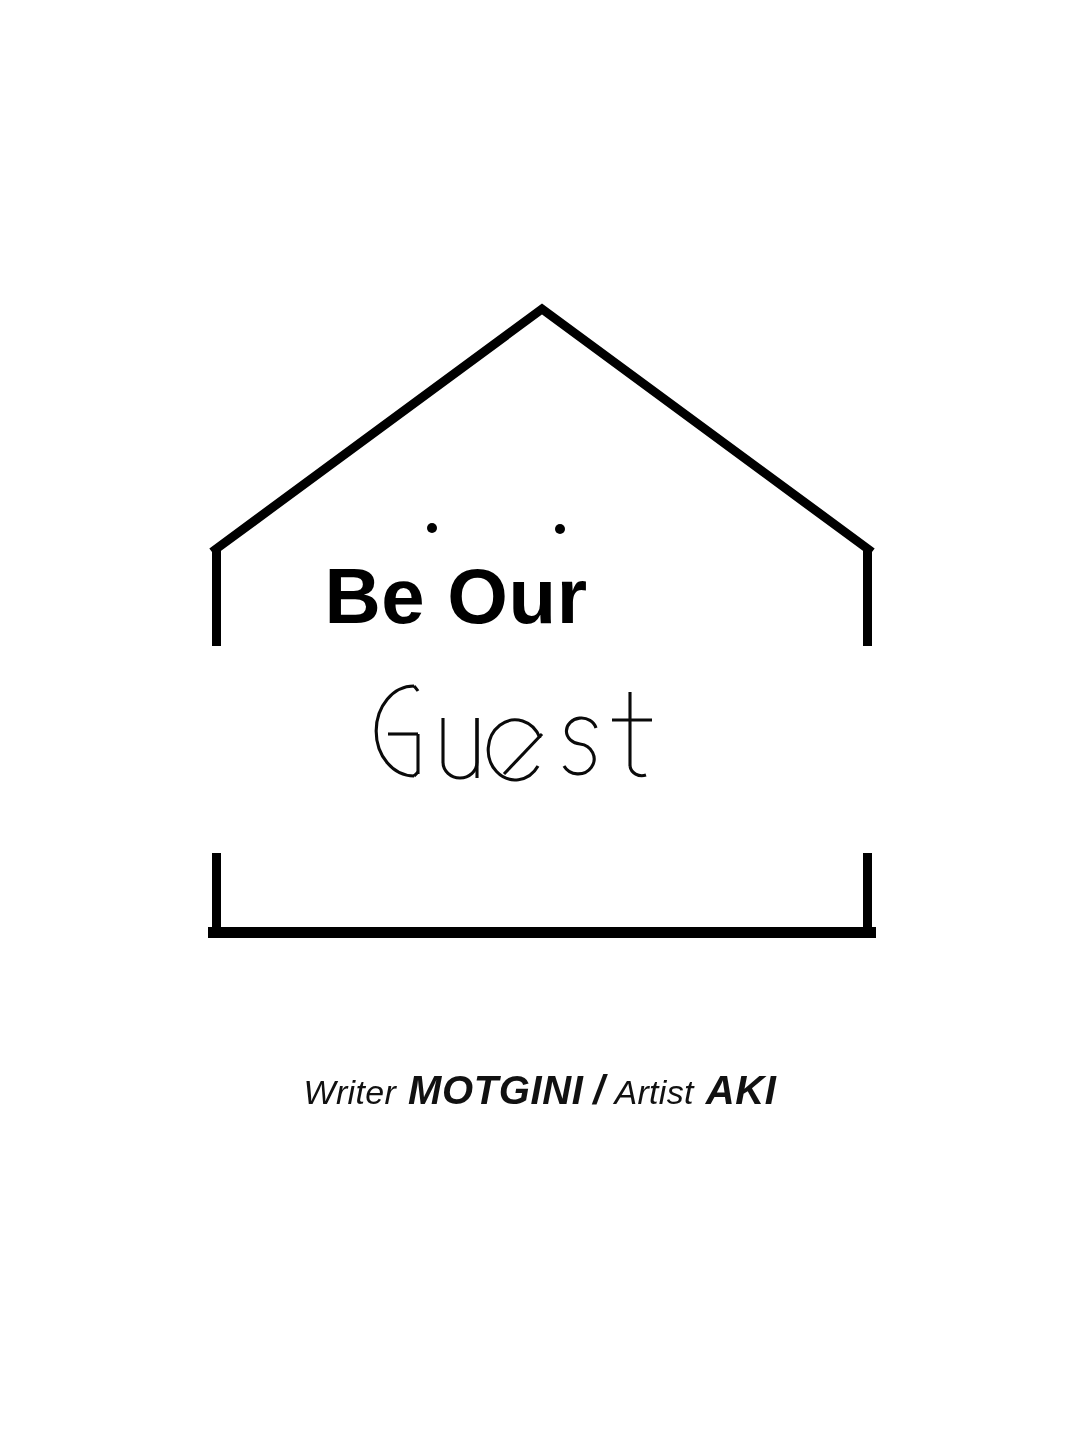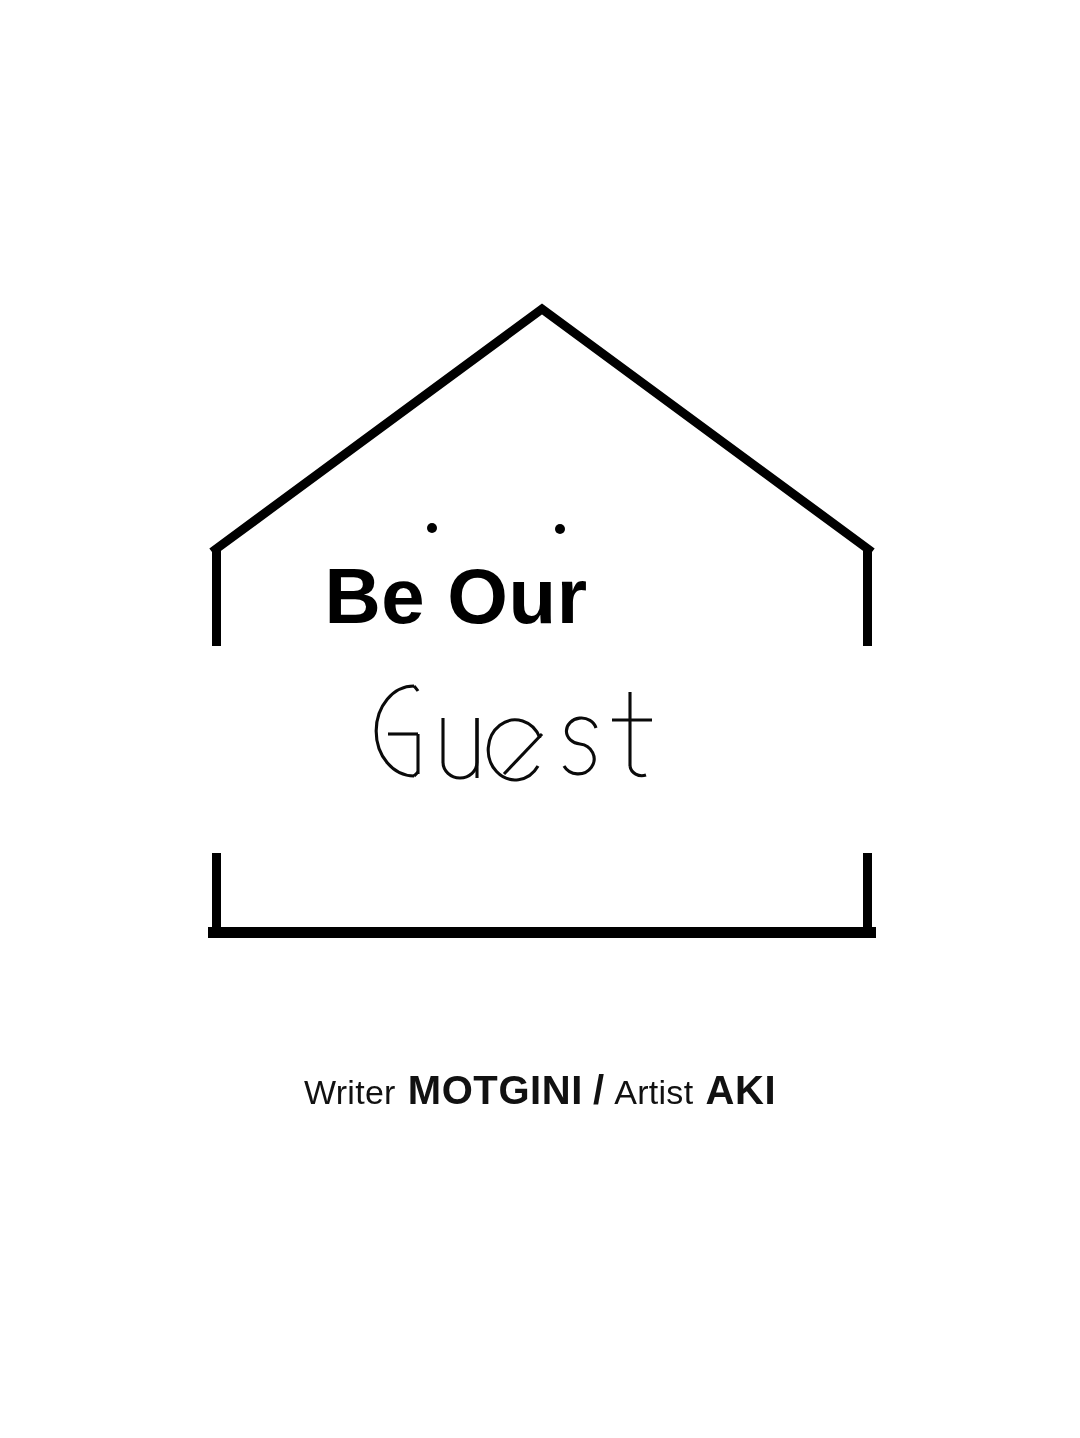--- a/index.html
+++ b/index.html
@@ -73,20 +73,21 @@
   
   #credits {
     position: absolute;
     left: 0;
     top: 1068px;
     width: 1080px;
     text-align: center;
     white-space: nowrap;
     font-family: "Liberation Sans", "DejaVu Sans", sans-serif;
     color: #111111;
+    font-style: italic;
   }
   #credits .role {
     font-weight: 400;
     font-size: 34px;
     letter-spacing: 0.3px;
   }
   #credits .name {
     font-weight: 700;
     font-size: 40px;
     letter-spacing: 0.6px;

